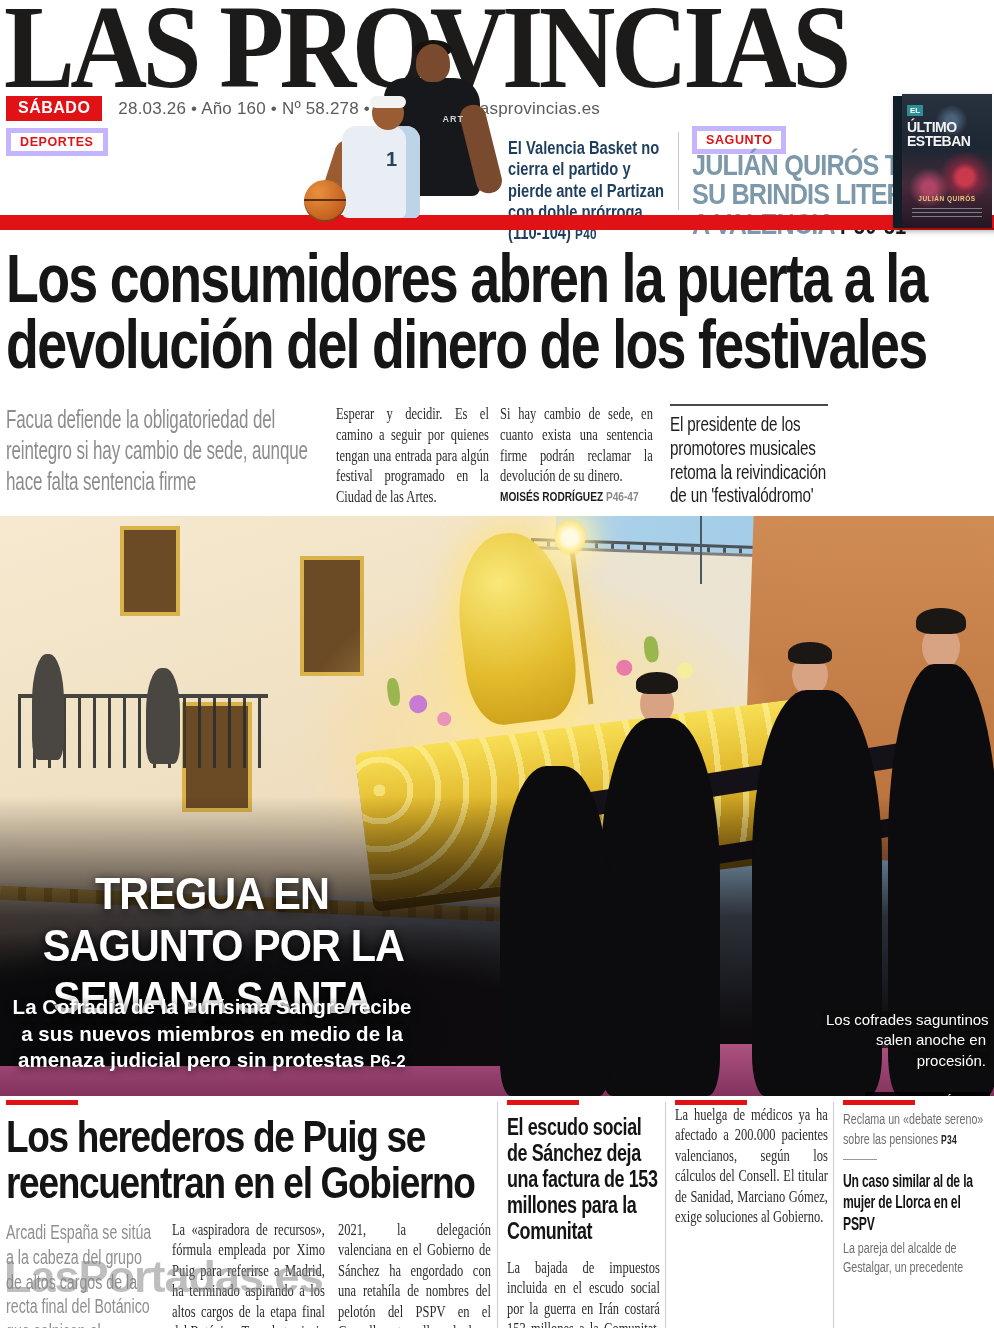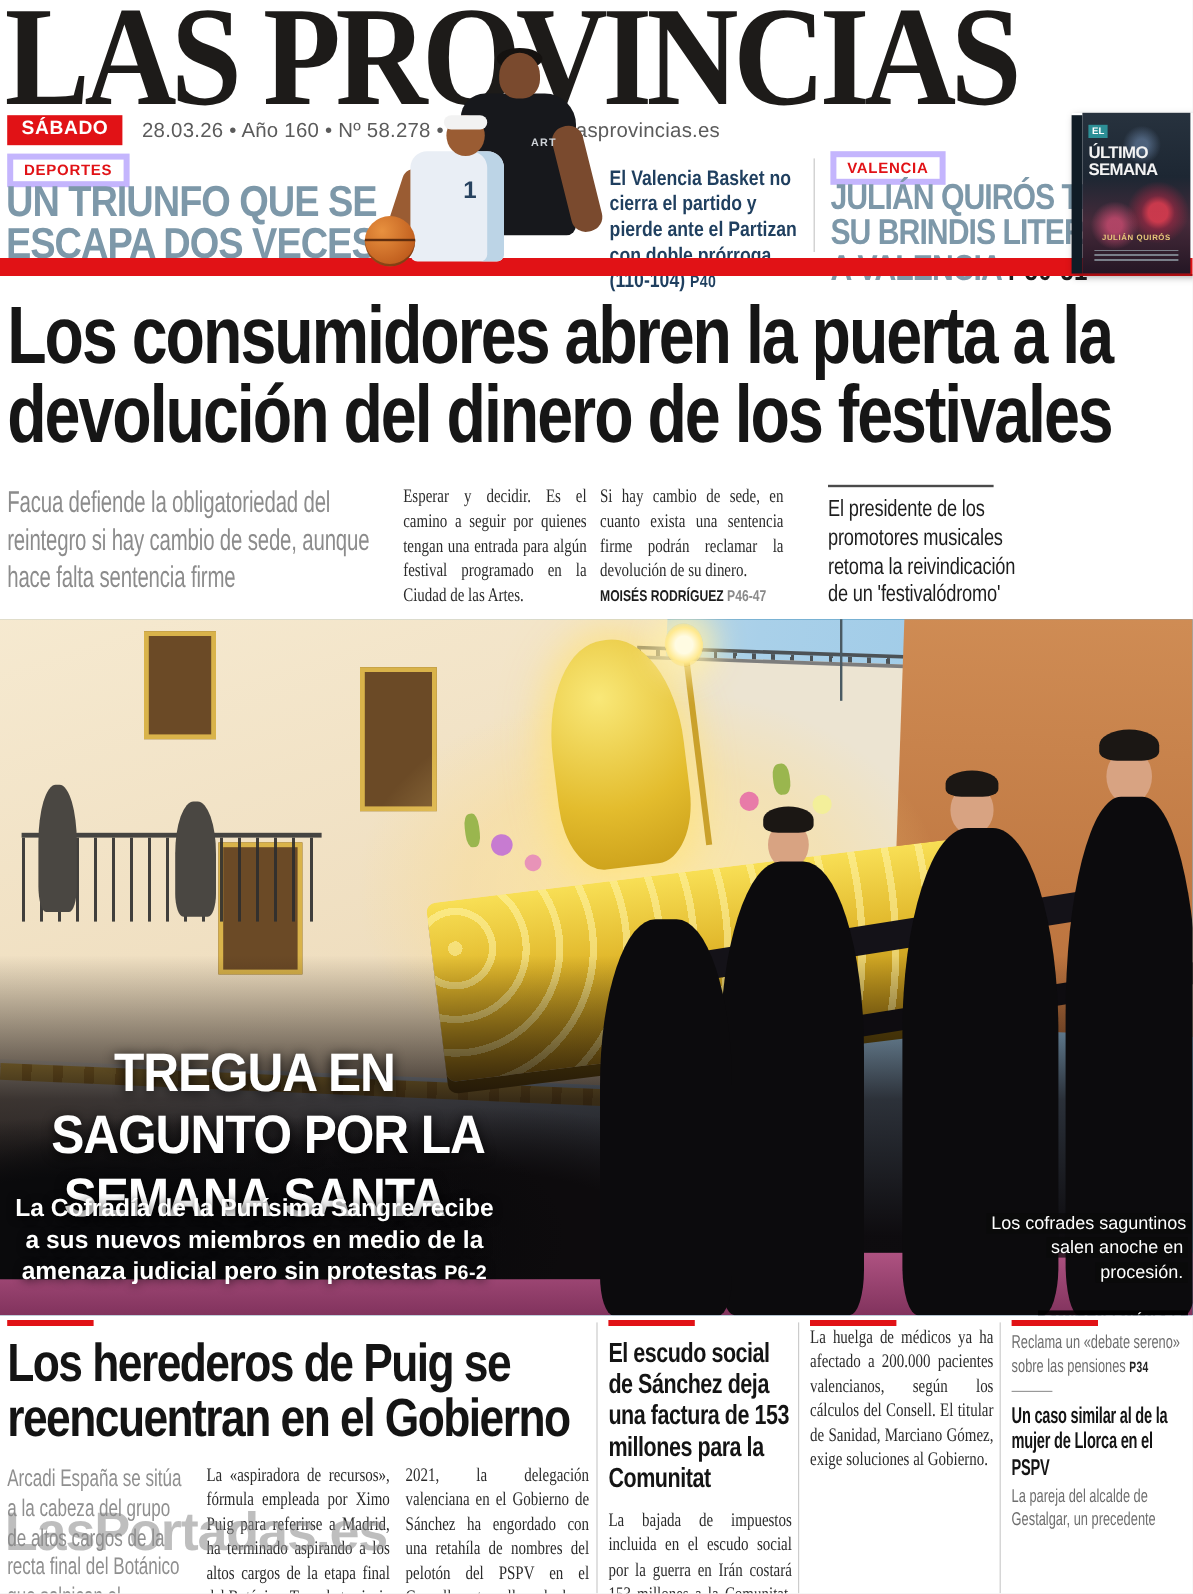--- a/index.html
+++ b/index.html
@@ -78,21 +78,21 @@
 
   .deck-row{ position:absolute; left:6px; top:404px; width:984px; display:grid;
     grid-template-columns:318px 152px 158px 158px 154px; column-gap:12px; }
   .lead-deck{ color:#8c8c8c; font-size:25px; line-height:1.24; letter-spacing:-.2px; }
   .lead-deck .cond{ width:470px; transform:scaleX(.68); }
   .serifcol{ font-family:"Liberation Serif",serif; color:#2b2b2b; font-size:16px; line-height:1.3; text-align:justify; }
   .serifcol .cond{ width:196px; transform:scaleX(.78); }
   .byline{ margin-top:2px; font-family:"Liberation Sans",sans-serif; font-weight:800; font-size:13px; color:#1c1c1c; }
   .byline .bpage{ color:#8a8a8a; font-weight:700; }
   .ruled{ border-top:2px solid #4a4a4a; padding-top:7px; }
-  .promoter{ color:#1d1d1d; font-size:19.5px; line-height:1.22; letter-spacing:-.2px;margin-left:20px; }
+  .promoter{ color:#1d1d1d; font-size:19.5px; line-height:1.22; letter-spacing:-.2px; }
   .promoter .cond{ width:202px; transform:scaleX(.78); }
   .an-kicker{ color:#e11216; font-weight:800; font-size:13px; letter-spacing:.4px; }
   .an-title{ font-family:"Liberation Serif",serif; font-weight:700; font-size:18.5px; color:#111; line-height:1.12; margin-top:3px; }
   .an-author{ margin-top:3px; font-weight:800; font-size:13px; color:#7d98a9; }
   .an-author .pageref{ color:#1b1b1b; }
 
   
   .photo{ position:absolute; left:0; top:516px; width:994px; height:580px; overflow:hidden; background:#0369a1; }
   .ph{ position:absolute; }
   .ph-sky{ inset:0; background:linear-gradient(100deg,#ead9ba 0%,#cfe0ea 36%,#a9d0e9 58%,#8fc3e6 100%); }
@@ -182,24 +182,20 @@
 
 <div class="page">
 
   <div class="masthead-title">LAS PROVINCIAS</div>
   <div class="dateline-row">
     <span class="day-badge">SÁBADO</span>
     <span class="dateline">28.03.26 • Año 160 • Nº 58.278 • 2,20€ • www.lasprovincias.es</span>
   </div>
 
   <span class="kicker kicker-deportes">DEPORTES</span>
-  <div class="sports-headline steel-head">
-    <span class="cond nowrap">UN TRIUNFO QUE SE</span>
-    <span class="cond nowrap">ESCAPA DOS VECES</span>
-  </div>
 
   <div class="basket-photo">
     <div class="bp p2-torso"></div>
     <div class="bp p2-hair"></div>
     <div class="bp p2-head"></div>
     <div class="bp p2-arm"></div>
     <div class="bp p2-text">ART</div>
     <div class="bp p1-arm"></div>
     <div class="bp p1-torso"></div>
     <div class="bp p1-head"></div>
@@ -208,33 +204,33 @@
     <div class="bp ball"></div>
   </div>
 
   <div class="basket-note">
     <span class="cond"><span>El Valencia Basket no cierra el partido y pierde ante el Partizan con doble prórroga (110-104)</span>
       <span class="pageref">P40</span></span>
   </div>
 
   <div class="vdiv-top"></div>
 
-  <span class="kicker kicker-palabras">VALENCIA</span>
+  <span class="kicker kicker-palabras">SAGUNTO</span>
   <div class="palabras-headline steel-head">
     <span class="cond nowrap">JULIÁN QUIRÓS TRAE</span>
     <span class="cond nowrap">SU BRINDIS LITERARIO</span>
     <span class="cond nowrap"><span>A VALENCIA</span>
       <span class="pageref">P50-51</span></span>
   </div>
 
   <div class="book">
     <div class="book-spine"></div>
     <div class="book-cover">
       <span class="book-el">EL</span>
-      <div class="book-title">ÚLTIMO SEMANA</div>
+      <div class="book-title">ÚLTIMO ESTEBAN</div>
       <div class="book-author">JULIÁN QUIRÓS</div>
       <div class="book-lines"></div>
     </div>
   </div>
 
   <div class="red-bar"></div>
 
   <div class="lead-headline">
     <span class="cond">Los consumidores abren la puerta a la</span>
     <span class="cond">devolución del dinero de los festivales</span>

